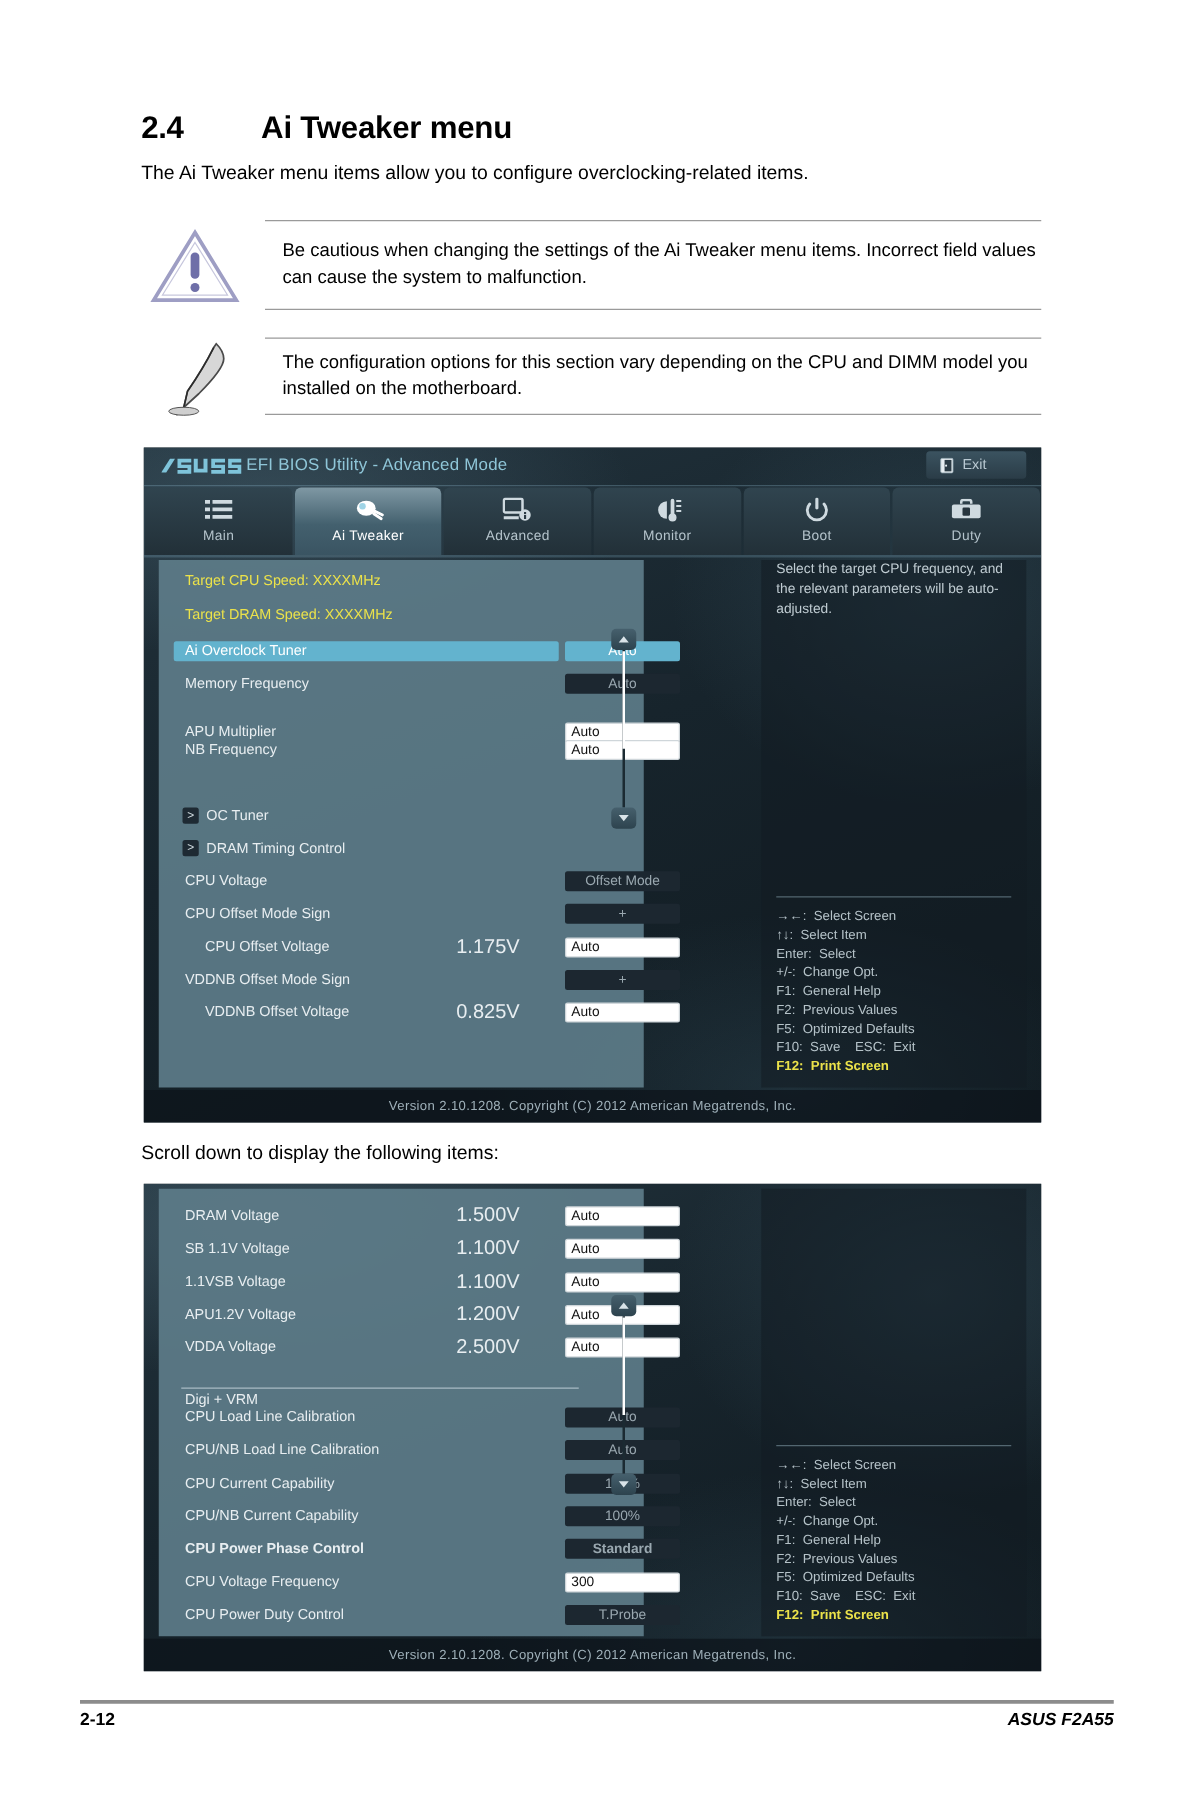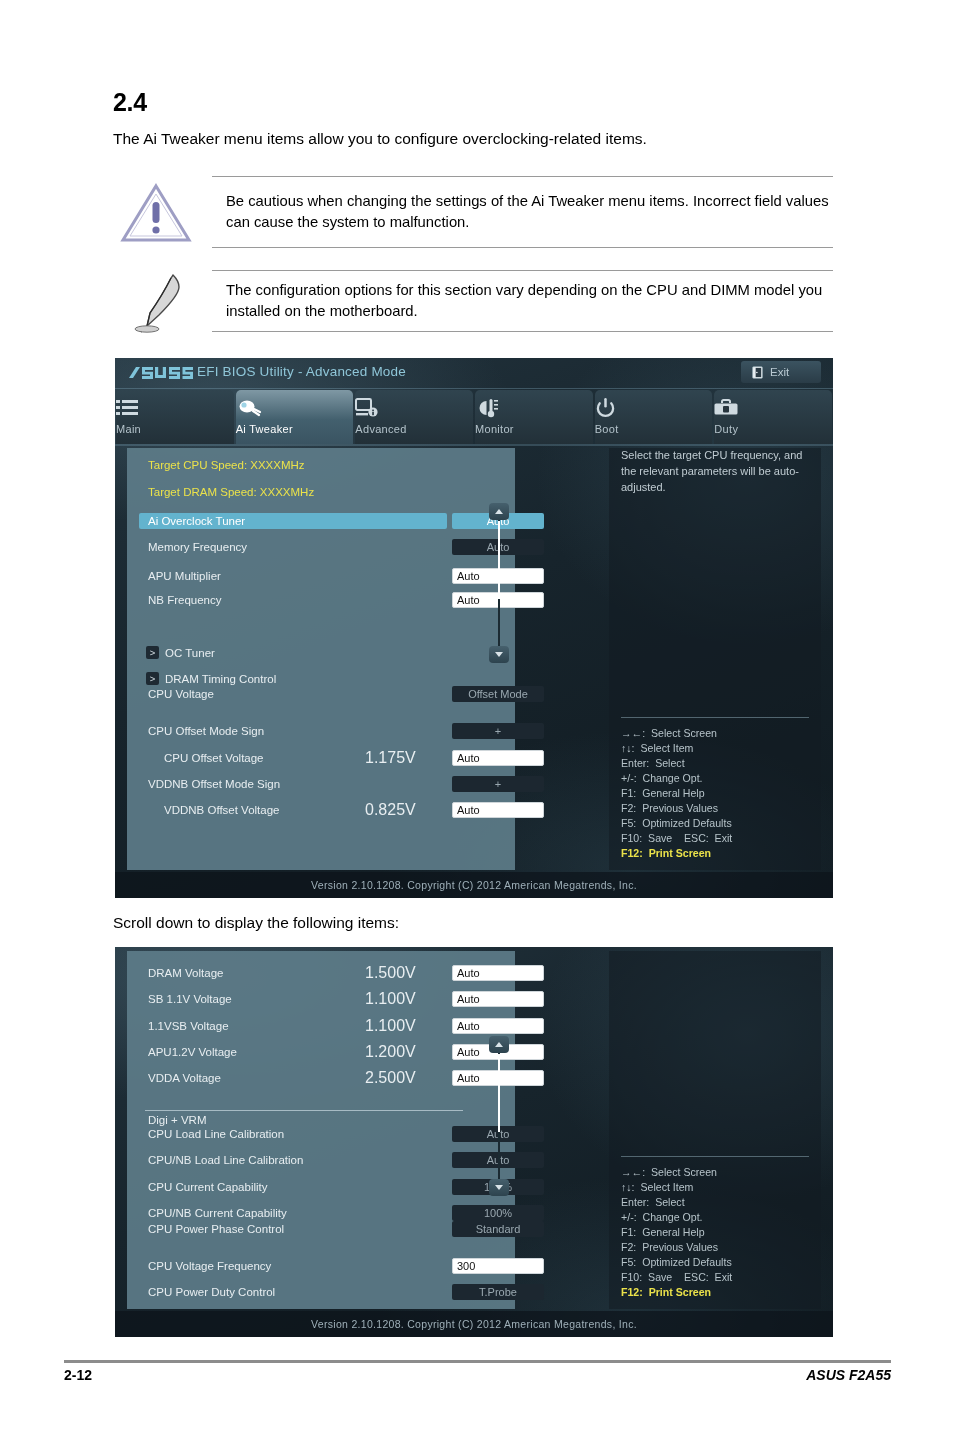--- a/index.html
+++ b/index.html
@@ -189,21 +189,21 @@
     display: flex;
   }
   .tab {
     flex: 1;
     margin: 0 1px;
     border-radius: 5px 5px 0 0;
     position: relative;
     background: linear-gradient(180deg, #30444f 0%, #223038 100%);
     display: flex;
     flex-direction: column;
-    align-items: flex-start;
+    align-items: center;
     justify-content: flex-start;
     padding-top: 6px;
     box-sizing: border-box;
   }
   .tab.active {
     background: linear-gradient(180deg, #7f98a4 0%, #43606e 55%, #3a5462 100%);
   }
   .tab .ticon {
     height: 24px;
     display: flex;
@@ -433,20 +433,21 @@
     letter-spacing: 0.3px;
   }
 </style>
 </head>
 <body>
 
 <div class="page">
 
   <div class="sec-head">
     <div class="sec-num">2.4</div>
+    <div class="sec-title">Ai Tweaker menu</div>
   </div>
   <div class="sec-intro">The Ai Tweaker menu items allow you to configure overclocking-related items.</div>
 
   <div class="callout" id="callout-warning">
     <div class="rules">
       <div class="rule top"></div>
       <div class="rule bot"></div>
     </div>
     <div class="cicon">
       <svg viewBox="0 0 78 64" width="78" height="64" aria-hidden="true">
@@ -583,37 +584,37 @@
         <div class="rows" id="rows-top">
             <div class="row selected" style="top: 63px;">
               <div class="hlbar"></div>
               <div class="rlabel">Ai Overclock Tuner</div>
               <div class="val sel">Auto</div>
             </div>
             <div class="row" style="top: 89px;">
               <div class="rlabel">Memory Frequency</div>
               <div class="val dark">Auto</div>
             </div>
-            <div class="row" style="top: 118px;">
+            <div class="row" style="top: 128px;">
               <div class="rlabel">APU Multiplier</div>
               <div class="val white">Auto</div>
             </div>
             <div class="row" style="top: 142px;">
               <div class="rlabel">NB Frequency</div>
               <div class="val white">Auto</div>
             </div>
             <div class="row" style="top: 195px;">
               <div class="arrow">&gt;</div>
               <div class="rlabel" style="left:38px">OC Tuner</div>
             </div>
             <div class="row" style="top: 221px;">
               <div class="arrow">&gt;</div>
               <div class="rlabel" style="left:38px">DRAM Timing Control</div>
             </div>
-            <div class="row" style="top: 236px;">
+            <div class="row" style="top: 247px;">
               <div class="rlabel">CPU Voltage</div>
               <div class="val dark">Offset Mode</div>
             </div>
             <div class="row" style="top: 273px;">
               <div class="rlabel">CPU Offset Mode Sign</div>
               <div class="val dark">+</div>
             </div>
             <div class="row subitem" style="top: 300px;">
               <div class="rlabel">CPU Offset Voltage</div>
               <div class="rmid">1.175V</div>
@@ -711,21 +712,21 @@
               <div class="val dark">Auto</div>
             </div>
             <div class="row" style="top: 226px;">
               <div class="rlabel">CPU Current Capability</div>
               <div class="val dark">100%</div>
             </div>
             <div class="row" style="top: 252px;">
               <div class="rlabel">CPU/NB Current Capability</div>
               <div class="val dark">100%</div>
             </div>
-            <div class="row" style="top: 268px;">
+            <div class="row" style="top: 278px; font-weight: bold;">
               <div class="rlabel">CPU Power Phase Control</div>
               <div class="val dark">Standard</div>
             </div>
             <div class="row" style="top: 305px;">
               <div class="rlabel">CPU Voltage Frequency</div>
               <div class="val white">300</div>
             </div>
             <div class="row" style="top: 331px;">
               <div class="rlabel">CPU Power Duty Control</div>
               <div class="val dark">T.Probe</div>

